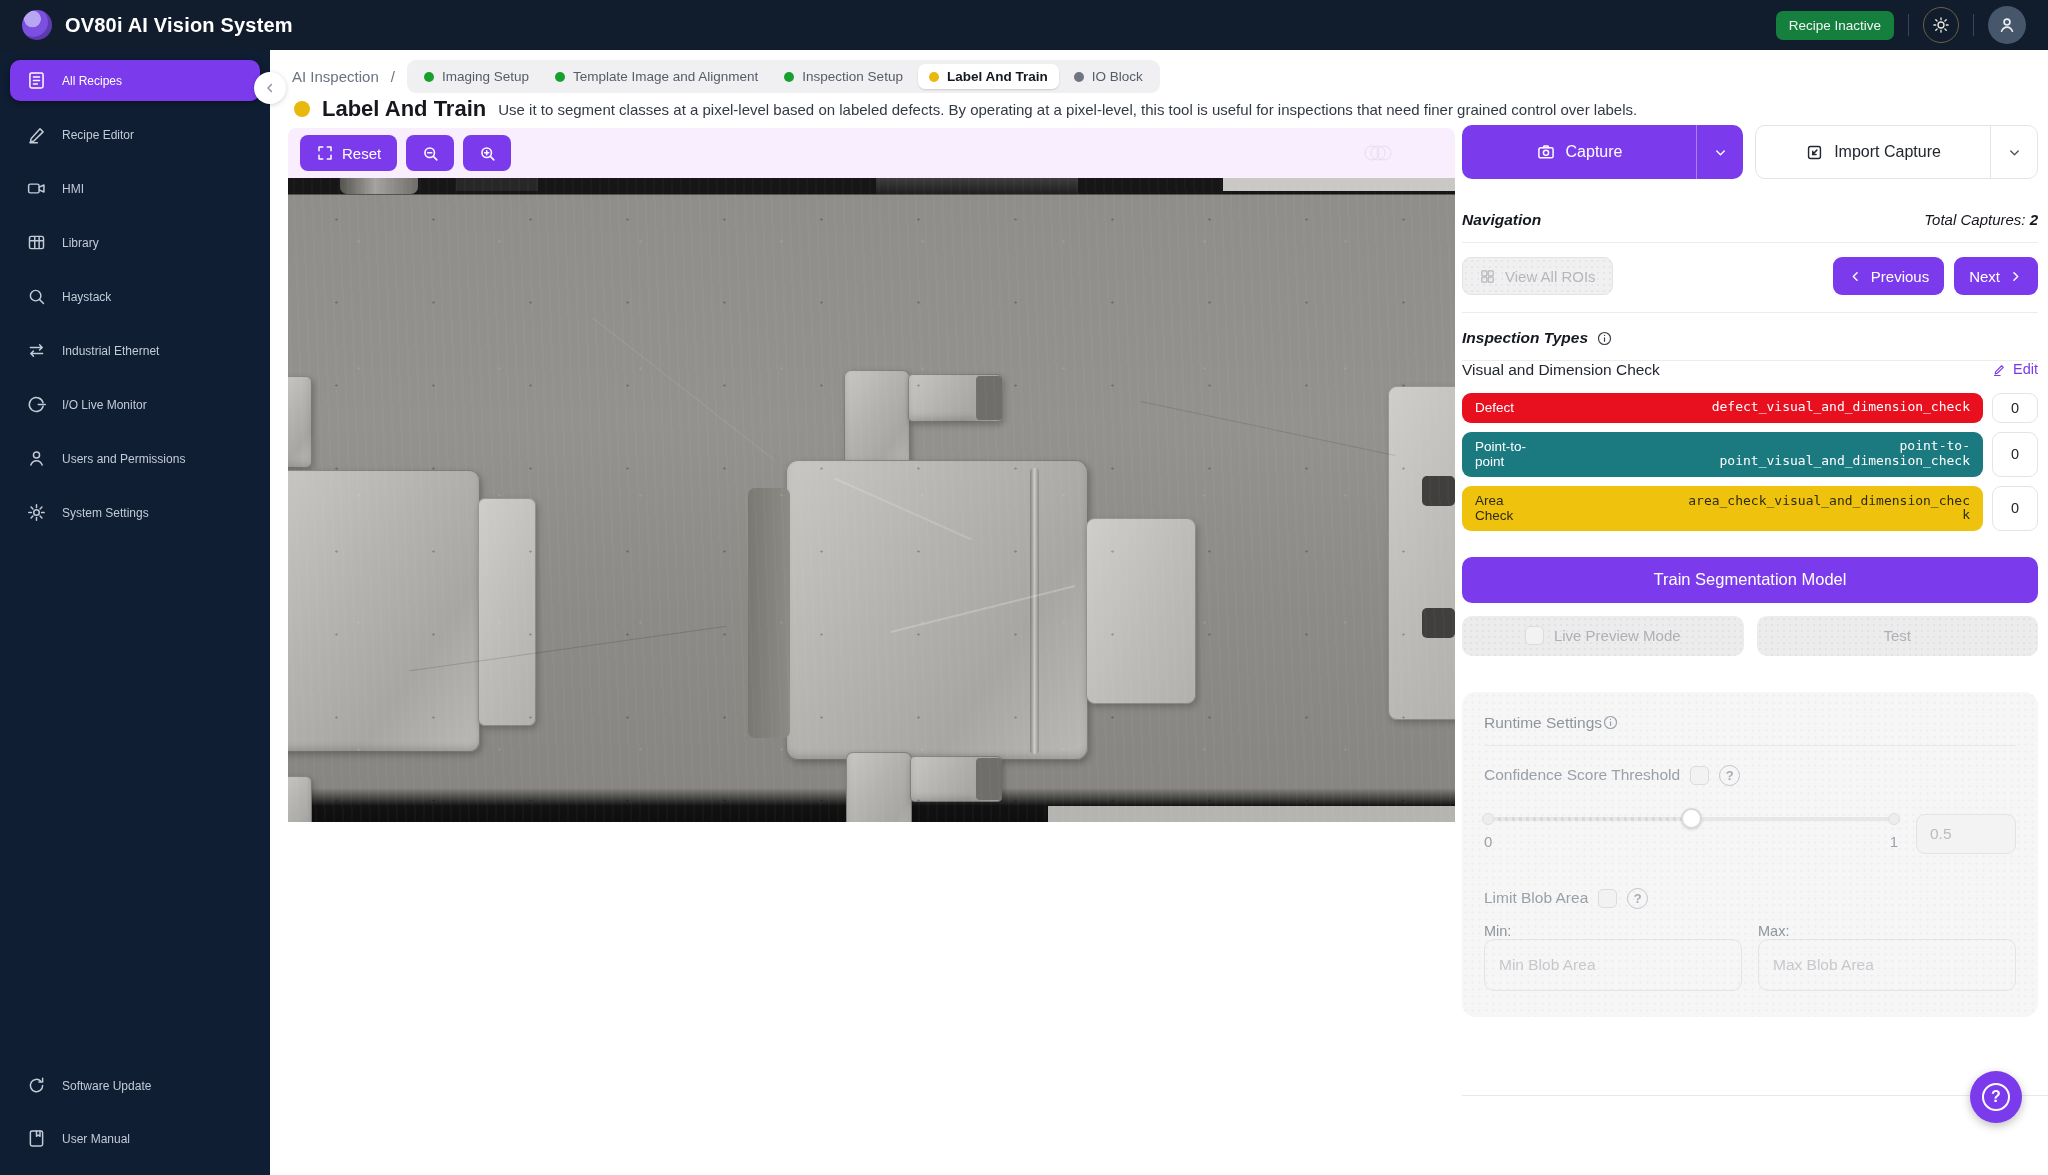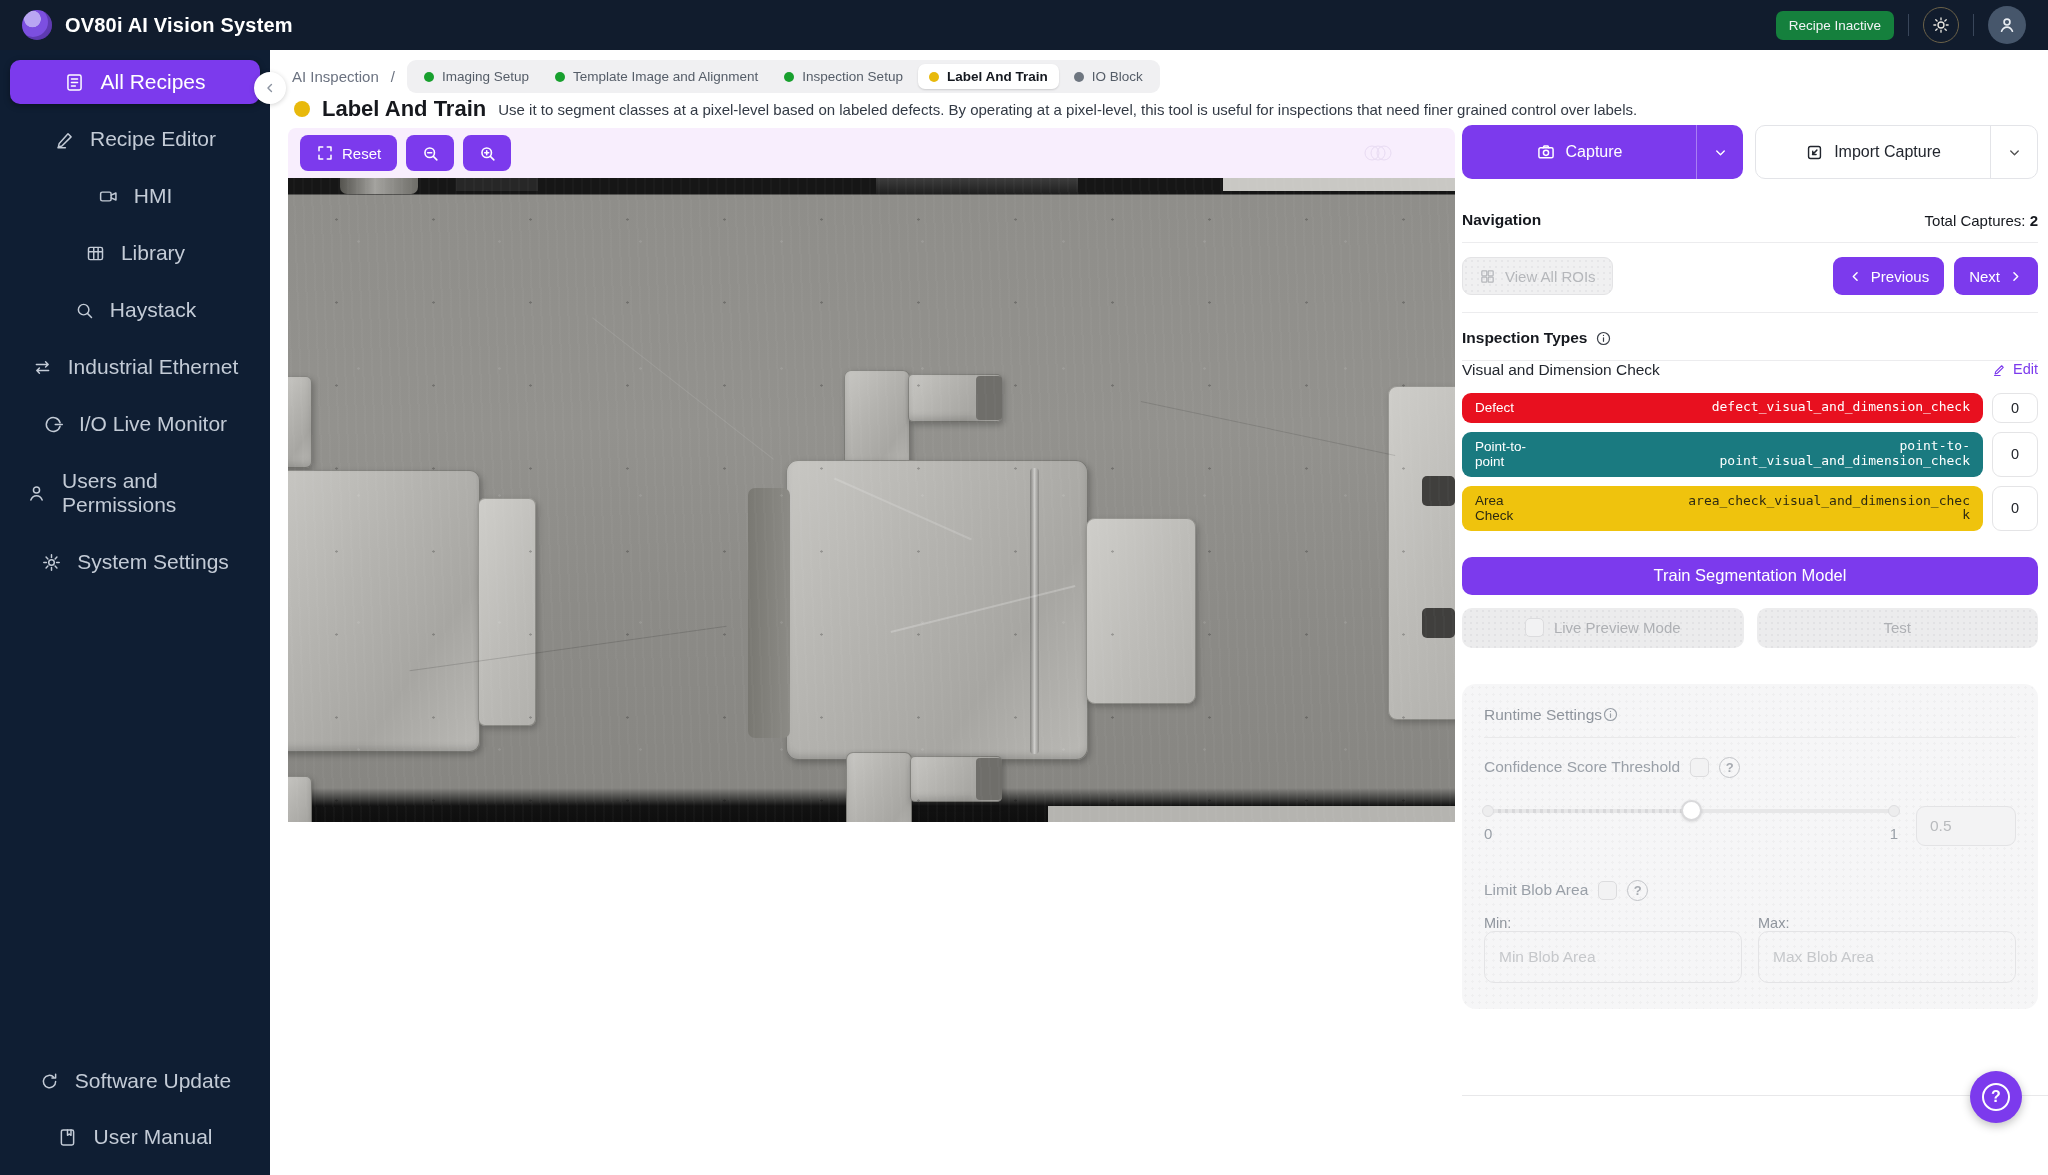--- a/index.html
+++ b/index.html
@@ -19,22 +19,22 @@
   .tb-sep { width:1px; height:22px; background:#39465a; }
   .round-btn { width:36px; height:36px; border-radius:50%; display:flex; align-items:center; justify-content:center;
     background:transparent; border:1px solid #6b6148; color:#e8e6df; cursor:pointer; }
   .avatar { width:38px; height:38px; border-radius:50%; background:#46566b; border:none; color:#e9edf2;
     display:flex; align-items:center; justify-content:center; cursor:pointer; }
 
   
   .sidebar { position:absolute; left:0; top:50px; width:270px; height:1125px; background:#0f1e33;
     display:flex; flex-direction:column; z-index:20; }
   .nav-list { display:flex; flex-direction:column; gap:13px; padding:10px 10px; }
-  .nav-item { display:flex; align-items:center; gap:15px; color:#c3cbd6; font-size:21px;
-    padding:10px 16px; border-radius:10px; cursor:pointer; background:transparent; border:none; text-align:left;justify-content:center; }
+  .nav-item { display:flex; align-items:center; gap:15px; color:#c3cbd6; font-size:12px;
+    padding:10px 16px; border-radius:10px; cursor:pointer; background:transparent; border:none; text-align:left; }
   .nav-item .ic { width:21px; height:21px; flex:0 0 21px; }
   .nav-item.active { background:#7c3aed; color:#fff; box-shadow:0 2px 6px rgba(0,0,0,.35); }
   .nav-footer { margin-top:auto; display:flex; flex-direction:column; gap:12px; padding:10px 10px 16px; }
 
   
   .content { position:absolute; left:270px; top:50px; width:1778px; height:1125px; background:#fff; }
   .collapse-btn { position:absolute; left:-16px; top:22px; width:32px; height:32px; border-radius:50%;
     background:#fff; border:none; box-shadow:0 1px 5px rgba(0,0,0,.18); color:#8b93a0;
     display:flex; align-items:center; justify-content:center; cursor:pointer; z-index:25; }
 
@@ -84,21 +84,21 @@
   .rp-buttons { display:flex; gap:12px; height:54px; }
   .btn-split { flex:1; display:flex; align-items:stretch; border-radius:10px; cursor:pointer; overflow:hidden; }
   .btn-split.purple { background:#7c3aed; color:#fff; border:none; }
   .btn-split.outline { background:#fff; color:#22262e; border:1px solid #e3e4e8; }
   .split-main { flex:1; display:flex; align-items:center; justify-content:center; gap:10px; font-size:16px; }
   .split-sep { width:1px; align-self:stretch; }
   .purple .split-sep { background:rgba(255,255,255,.35); }
   .outline .split-sep { background:#e3e4e8; }
   .split-caret { width:46px; display:flex; align-items:center; justify-content:center; }
 
-  .rp-head { margin-top:32px; display:flex; align-items:flex-end; justify-content:space-between; }
+  .rp-head { margin-top:32px; display:flex; align-items:flex-start; justify-content:space-between;font-style:italic; }
   .rp-h { font-size:15.5px; font-weight:700; color:#15181e; display:flex; align-items:center; gap:8px; }
   .rp-total { font-size:15px; color:#15181e; }
   .rp-total b { font-weight:700; }
   .hr { height:1px; background:#ececee; margin-top:13px; }
 
   .nav-actions { margin-top:13px; display:flex; align-items:center; height:40px; }
   .btn-gray { background:#f0f0f1; border:1px solid #e3e3e5; color:#b5b7bb; border-radius:9px; height:38px;
     padding:0 16px; font-size:15px; display:flex; align-items:center; gap:9px;
     background-image:radial-gradient(#e6e6e8 1px, transparent 1.2px); background-size:6px 6px; }
   .btn-purple { background:#7c3aed; color:#fff; border:none; border-radius:9px; height:38px; padding:0 15px;
@@ -118,21 +118,21 @@
     border-radius:9px; padding:7px 13px; cursor:pointer; }
   .pill-label { font-size:13.5px; line-height:1.15; max-width:62px; }
   .pill-code { font-family:"DejaVu Sans Mono",monospace; font-size:13px; line-height:1.12; text-align:right;
     max-width:288px; overflow-wrap:break-word; }
   .pill.c0 { background:#e8101f; color:#fff; }
   .pill.c1 { background:#1a7a80; color:#fff; }
   .pill.c2 { background:#efc30d; color:#2d2a12; }
   .count { width:46px; border:1px solid #e4e4e6; border-radius:9px; background:#fff; color:#23262c;
     font-size:14.5px; display:flex; align-items:center; justify-content:center; }
 
-  .train-btn { margin-top:26px; width:100%; height:38px; background:#7c3aed; color:#fff; border:none;
+  .train-btn { margin-top:26px; width:100%; height:46px; background:#7c3aed; color:#fff; border:none;
     border-radius:10px; font-size:16.5px; cursor:pointer; }
   .half-btns { margin-top:13px; display:flex; gap:13px; }
   .btn-disabled { flex:1; height:40px; background:#ececed; border:none; border-radius:10px; color:#aeb0b4;
     font-size:15px; display:flex; align-items:center; justify-content:center; gap:10px;
     background-image:radial-gradient(#e2e2e4 1px, transparent 1.2px); background-size:6px 6px; }
   .cb { width:19px; height:19px; border-radius:5px; border:1.5px solid #dcdcde; background:#f2f2f3; }
 
   .runtime-card { margin-top:36px; background:#f6f6f7; border-radius:14px; padding:22px 22px 26px;
     background-image:radial-gradient(#efeff0 1px, transparent 1.2px); background-size:7px 7px; }
   .rt-h { font-size:15.5px; color:#8f959d; display:flex; align-items:center; }

